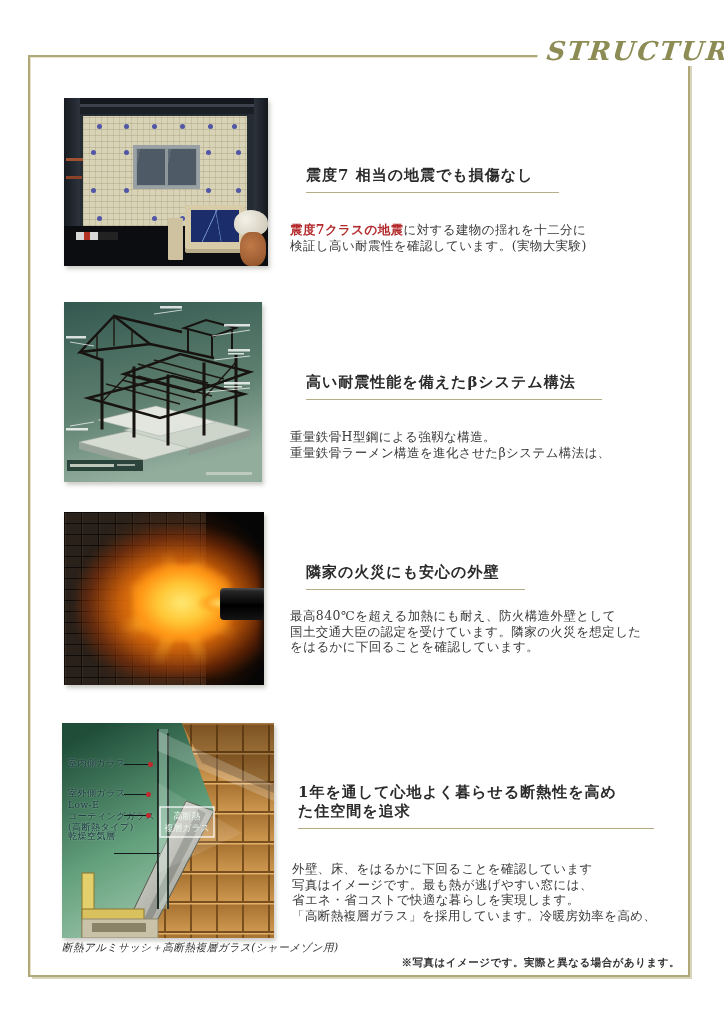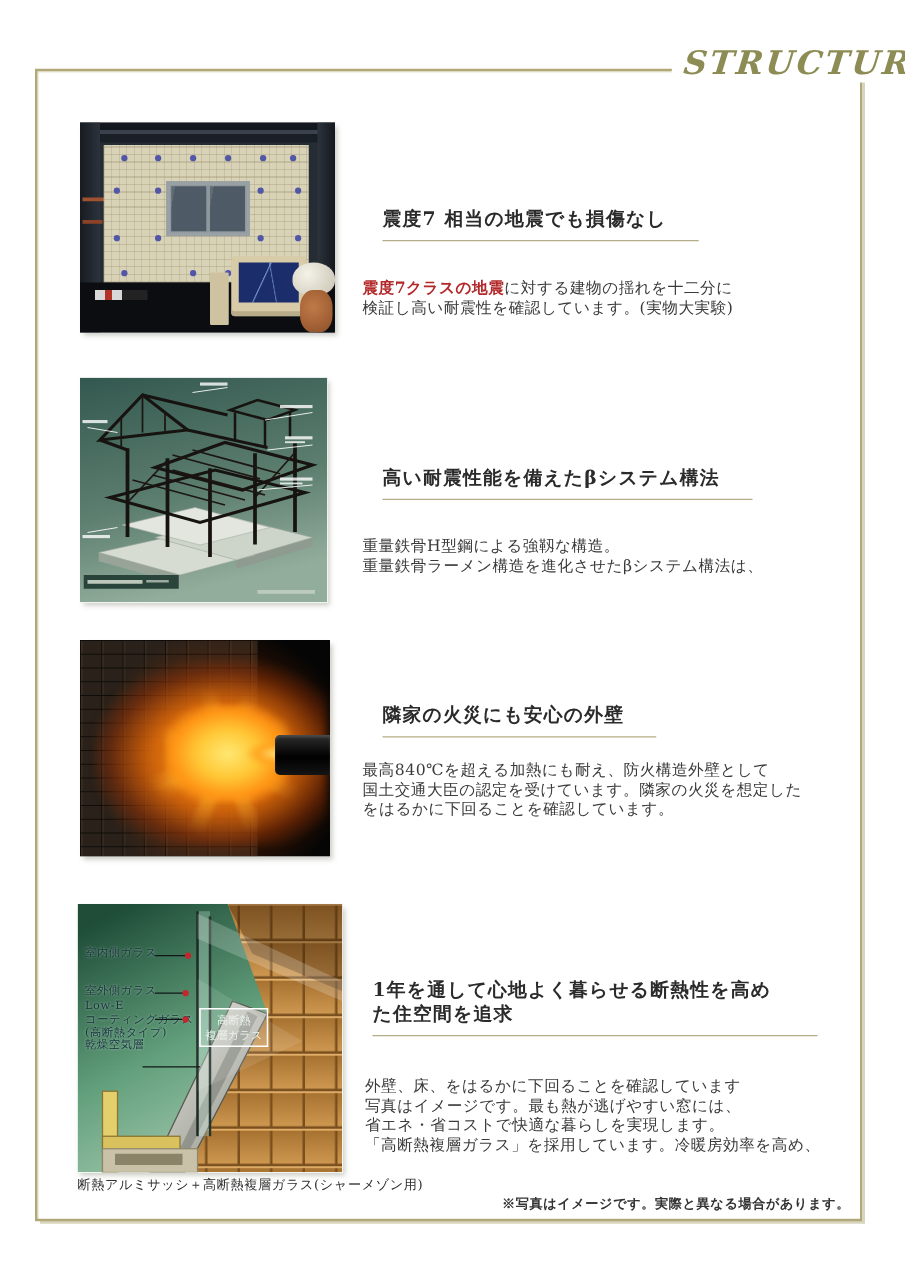--- a/index.html
+++ b/index.html
@@ -17,21 +17,21 @@
   .sec{position:absolute;left:290px;width:376px;color:#3c3c3c;}
   .sec h3{margin:16px;display:inline-block;font-size:15px;font-weight:bold;color:#2b2b2b;
           letter-spacing:1px;padding:0 26px 7px 0;border-bottom:1px solid #b5ad85;}
   .body{margin-top:13px;font-size:12.5px;line-height:15.5px;letter-spacing:0.4px;color:#3a3a3a;}
   .red{color:#b3292b;font-weight:bold;}
   .s1{top:150px;} .s2{top:357px;} .s3{top:547px;}
   .s4{top:767px;left:282px;width:388px;}
   .s3 .body{margin-top:2px;} .s4 .body{margin-top:16px;}
   
   .footnote{position:absolute;right:44px;top:956px;font-size:10.5px;color:#333;letter-spacing:0.5px;font-weight:bold;}
-  .caption{position:absolute;left:62px;top:941px;font-size:10.5px;color:#2f2f2f;letter-spacing:0.5px;}
+  .caption{position:absolute;left:62px;top:941px;font-size:10.5px;color:#2f2f2f;letter-spacing:0.5px;font-style:italic;}
   
   .photo{position:absolute;overflow:hidden;box-shadow:2px 3px 4px rgba(110,110,95,0.35);}
   
   .p1{left:64px;top:98px;width:204px;height:168px;background:#262c34;}
   .p1 .rig-top{position:absolute;left:0;top:0;width:100%;height:16px;
       background:linear-gradient(#14181e 0 6px,#3c424c 6px 9px,#1a1f26 9px 16px);}
   .p1 .rig-l{position:absolute;left:0;top:0;width:16px;height:100%;
       background:linear-gradient(90deg,#171b21,#2c333c);}
   .p1 .rig-r{position:absolute;right:0;top:0;width:14px;height:100%;
       background:linear-gradient(270deg,#14181e,#2c333c);}

